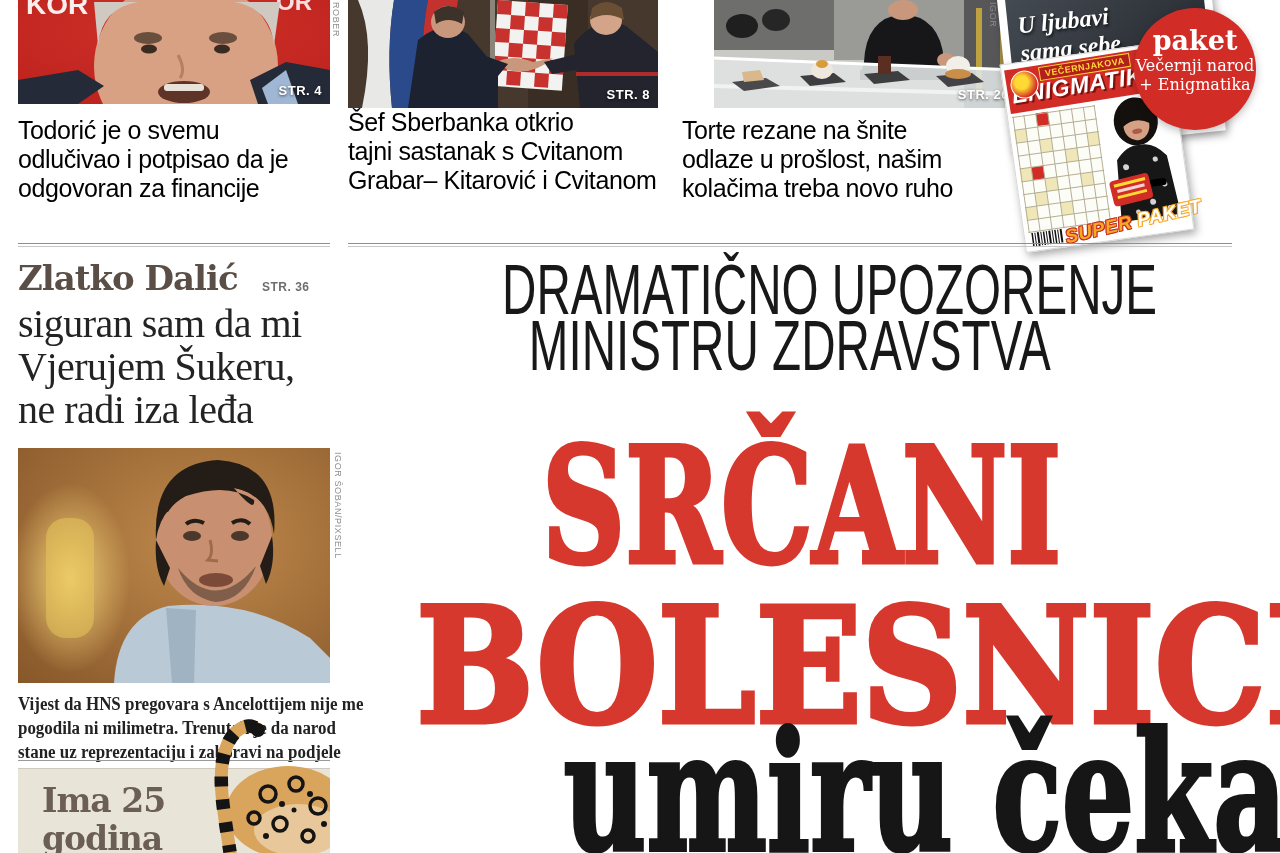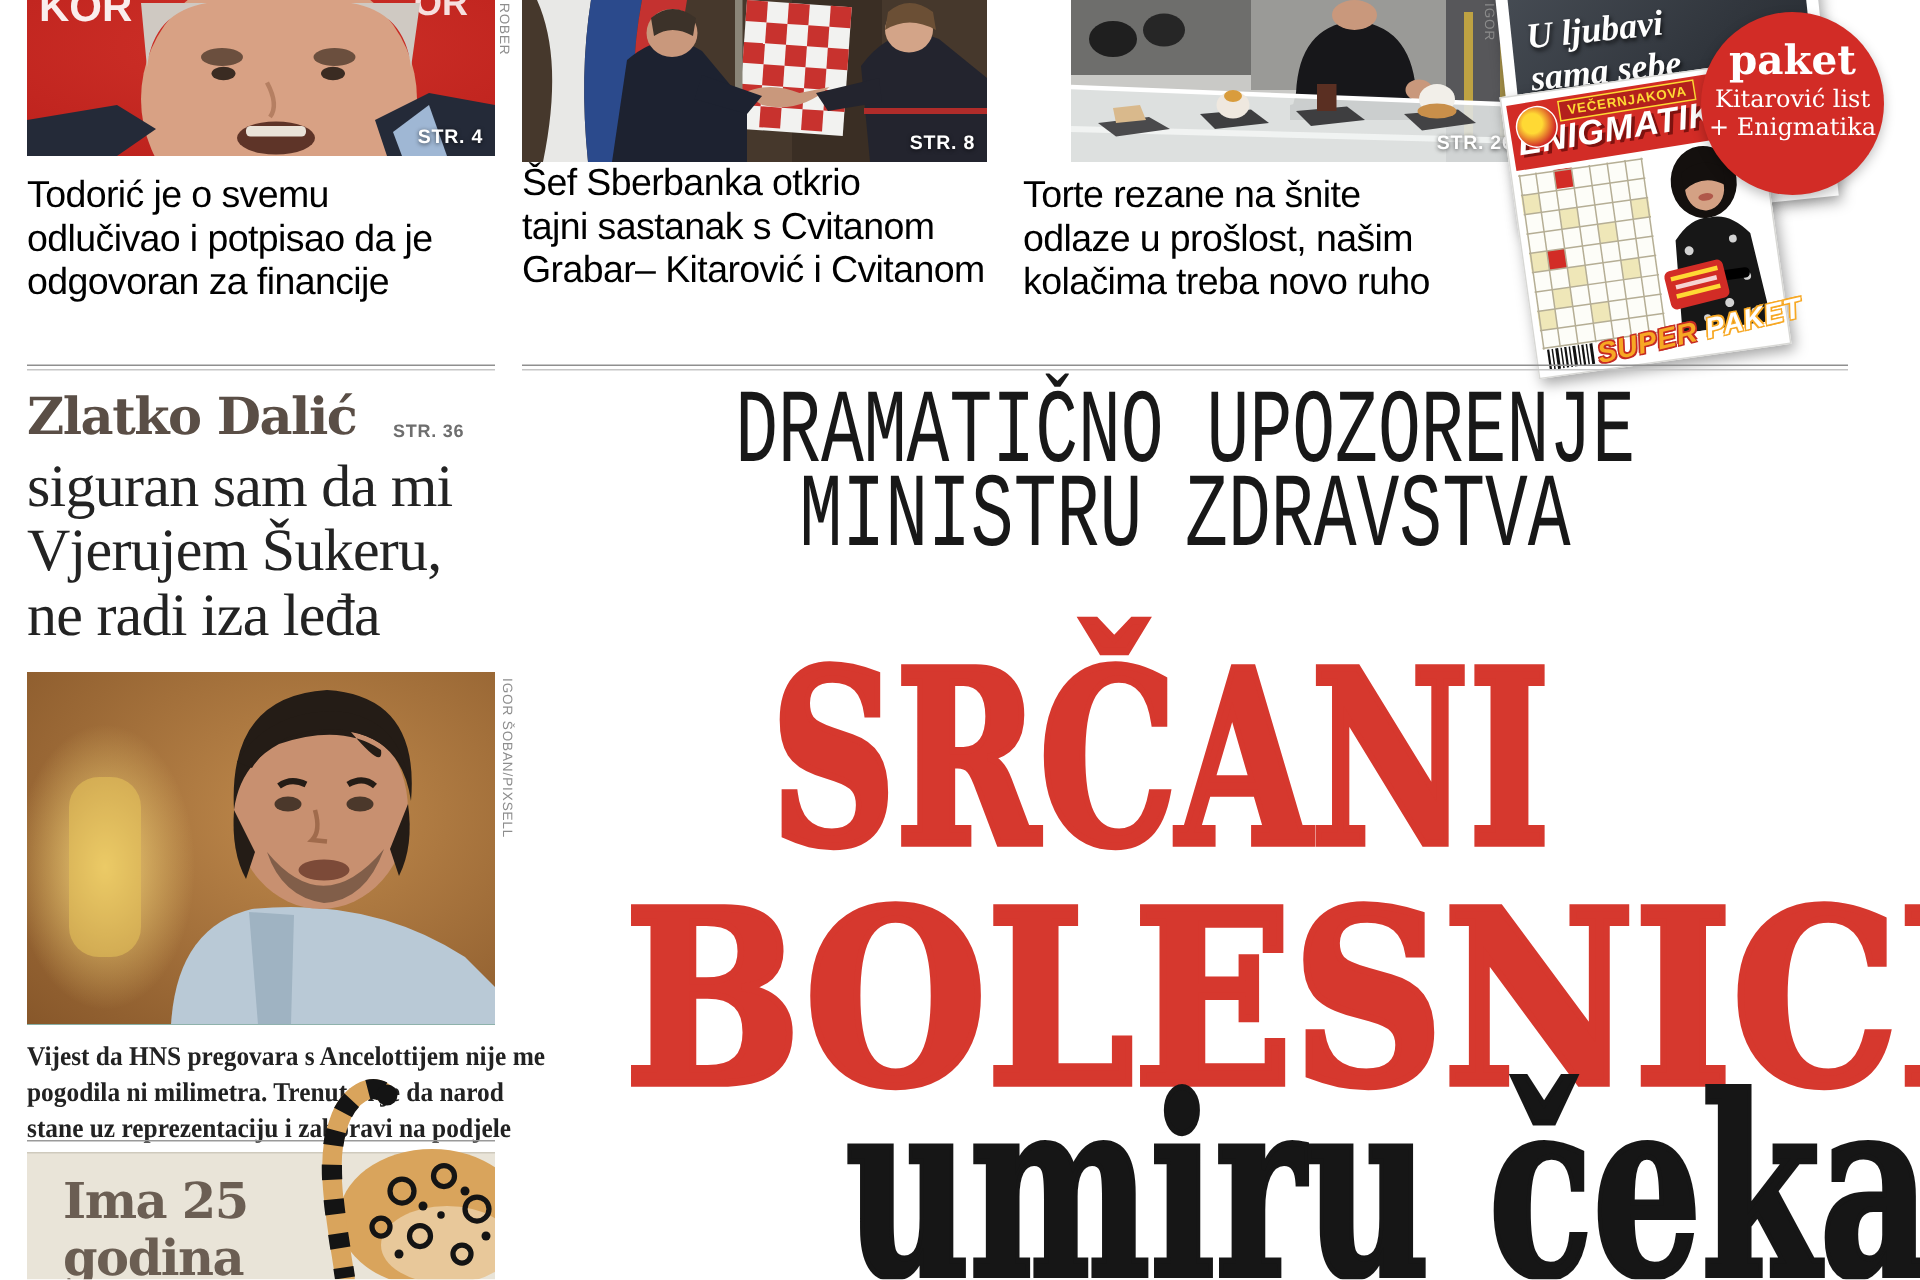--- a/index.html
+++ b/index.html
@@ -20,21 +20,21 @@
   .kicker-brown{position:absolute;font-family:"DejaVu Serif",serif;font-weight:bold;
                 color:#5a4e46;font-size:34px;letter-spacing:-1px;white-space:nowrap;}
   .kicker-ref{position:absolute;font-size:12px;font-weight:bold;color:#6e6e6e;letter-spacing:.5px;}
   .serif-hl{position:absolute;font-family:"Liberation Serif",serif;color:#232323;
             font-size:40px;line-height:43px;letter-spacing:-.5px;white-space:nowrap;}
   .caption{position:absolute;font-family:"Liberation Serif",serif;font-weight:bold;color:#222;
            font-size:18px;line-height:24px;white-space:nowrap;transform:scaleX(.94);transform-origin:0 0;}
   .teaser-box{position:absolute;background:#e9e4d8;border-top:1px solid #cfcabd;}
   .teaser-text{position:absolute;font-family:"DejaVu Serif",serif;font-weight:bold;
                color:#6b5e53;font-size:33px;line-height:38px;letter-spacing:-1px;}
-  .main-kicker{position:absolute;text-align:center;font-family:Liberation Mono, monospace;
+  .main-kicker{position:absolute;text-align:center;font-family:Liberation Sans, sans-serif;
                color:#181818;font-size:70px;line-height:56px;}
   .mk-line{display:inline-block;transform:scaleX(.68);white-space:nowrap;}
   .big-line{position:absolute;text-align:center;font-family:"DejaVu Serif",serif;
             font-weight:bold;white-space:nowrap;line-height:160px;}
   .big-red{color:#d6382e;-webkit-text-stroke:5px #d6382e;}
   .big-black{color:#161616;-webkit-text-stroke:4px #161616;line-height:165px;}
   .fit-s{display:inline-block;transform:scaleX(.72);}
   .fit-b{display:inline-block;transform:scaleX(.87);}
   .fit-u{display:inline-block;transform:scaleX(.69);}
   .badge-circle{position:absolute;border-radius:50%;background:#d22c26;color:#fff;
@@ -271,21 +271,21 @@
           <rect x="21.5" width="1" height="14"></rect>
           <rect x="24" width="1.5" height="14"></rect>
         <rect x="27" width="1" height="14"></rect>
           <rect x="29.5" width="2" height="14"></rect>
       </g>
     </svg>
   </div>
 
   <div class="badge-circle" style="left:1134px;top:8px;width:122px;height:122px;">
     <div class="badge-title">paket</div>
-    <div class="badge-line">Kitarović list</div>
+    <div class="badge-line">Večernji narod</div>
     <div class="badge-line">+ Enigmatika</div>
   </div>
 
   <div class="double-rule" style="left:18px;top:243px;width:312px;"></div>
   <div class="double-rule" style="left:348px;top:243px;width:884px;"></div>
 
   <div class="kicker-brown" style="left:18px;top:258px;">Zlatko Dalić</div>
   <div class="kicker-ref" style="left:262px;top:280px;">STR. 36</div>
   <div class="serif-hl" style="left:18px;top:302px;">
     <div>siguran sam da mi</div>
@@ -363,21 +363,21 @@
     <path d="M62,140 C56,100 48,62 58,36 C64,18 80,8 90,18" stroke="#d9a45c" stroke-width="13" fill="none" stroke-linecap="round"></path>
     <path d="M62,140 C56,100 48,62 58,36 C64,18 80,8 90,18" stroke="#141414" stroke-width="13.5" fill="none" stroke-dasharray="10 13" stroke-dashoffset="3"></path>
     <circle cx="90" cy="18" r="7" fill="#141414"></circle>
   </svg>
 
   <div class="main-kicker" style="left:348px;top:262px;width:884px;">
     <span class="mk-line">DRAMATIČNO UPOZORENJE</span><br>
     <span class="mk-line">MINISTRU ZDRAVSTVA</span>
   </div>
 
-  <div class="big-line big-red" style="left:332px;top:426px;width:884px;font-size:160px;text-decoration:underline;">
+  <div class="big-line big-red" style="left:360px;top:426px;width:884px;font-size:160px;text-decoration:underline;">
     <span class="fit-s">SRČANI</span>
   </div>
   <div class="big-line big-red" style="left:348px;top:586px;width:884px;font-size:160px;">
     <span class="fit-b">BOLESNICI</span>
   </div>
   <div class="big-line big-black" style="left:348px;top:710px;width:884px;font-size:165px;">
     <span class="fit-u">umiru čekajući</span>
   </div>
 
 </div>

